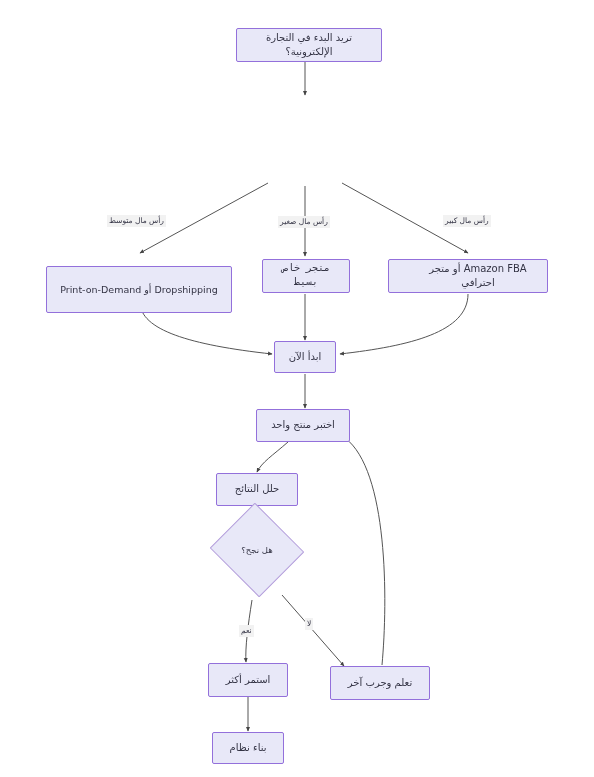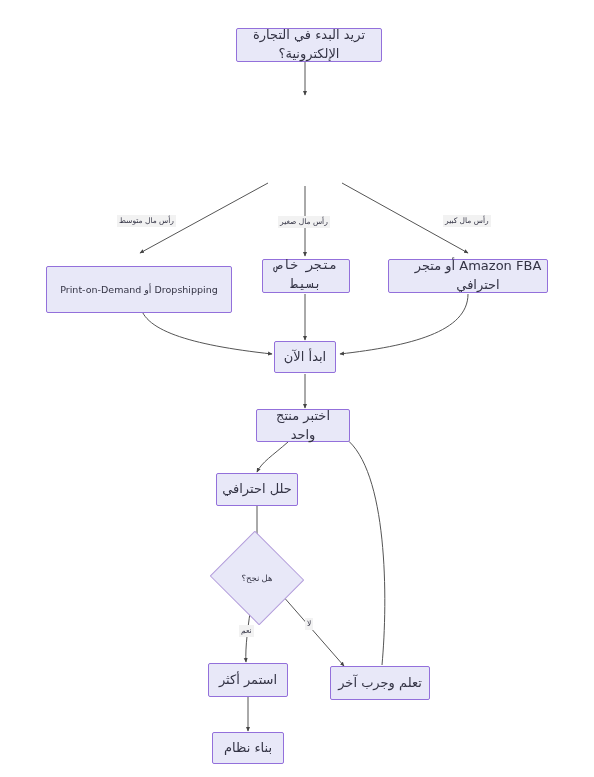--- a/index.html
+++ b/index.html
@@ -25,21 +25,21 @@
     width: 594px;
     height: 777px;
   }
   .node {
     position: absolute;
     box-sizing: border-box;
     background: #e8e8f8;
     border: 1px solid #9370db;
     border-radius: 2px;
     color: #333344;
-    font-size: 13px;
+    font-size: 10px;
     line-height: 1.45;
     display: flex;
     align-items: center;
     justify-content: center;
     text-align: center;
     direction: rtl;
     padding: 2px 5px;
     z-index: 3;
   }
   .node.big {
@@ -146,41 +146,41 @@
 
   <div class="node" style="left:274px; top:341px; width:62px; height:32px;">
     <span>ابدأ الآن</span>
   </div>
 
   <div class="node" style="left:256px; top:409px; width:94px; height:33px;">
     <span>اختبر منتج واحد</span>
   </div>
 
   <div class="node" style="left:216px; top:473px; width:82px; height:33px;">
-    <span>حلل احترافي</span>
+    <span>حلل النتائج</span>
   </div>
 
-  <div class="diamond-wrap" style="left:222px; top:546px; width:70px; height:64px;font-family:Liberation Serif, serif;">
+  <div class="diamond-wrap" style="left:222px; top:518px; width:70px; height:64px;">
     <div class="diamond-shape"></div>
     <div class="diamond-label">هل نجح؟</div>
   </div>
 
   <div class="node" style="left:208px; top:663px; width:80px; height:34px;">
     <span>استمر أكثر</span>
   </div>
 
   <div class="node" style="left:330px; top:666px; width:100px; height:34px;">
     <span>تعلم وجرب آخر</span>
   </div>
 
   <div class="node" style="left:212px; top:732px; width:72px; height:32px;">
     <span>بناء نظام</span>
   </div>
 
-  <div class="edge-label" style="left:107px; top:215px;margin-left:10px;">
+  <div class="edge-label" style="left:107px; top:215px;">
     <span>رأس مال متوسط</span>
   </div>
 
   <div class="edge-label" style="left:278px; top:216px;">
     <span>رأس مال صغير</span>
   </div>
 
   <div class="edge-label" style="left:443px; top:215px;">
     <span>رأس مال كبير</span>
   </div>

